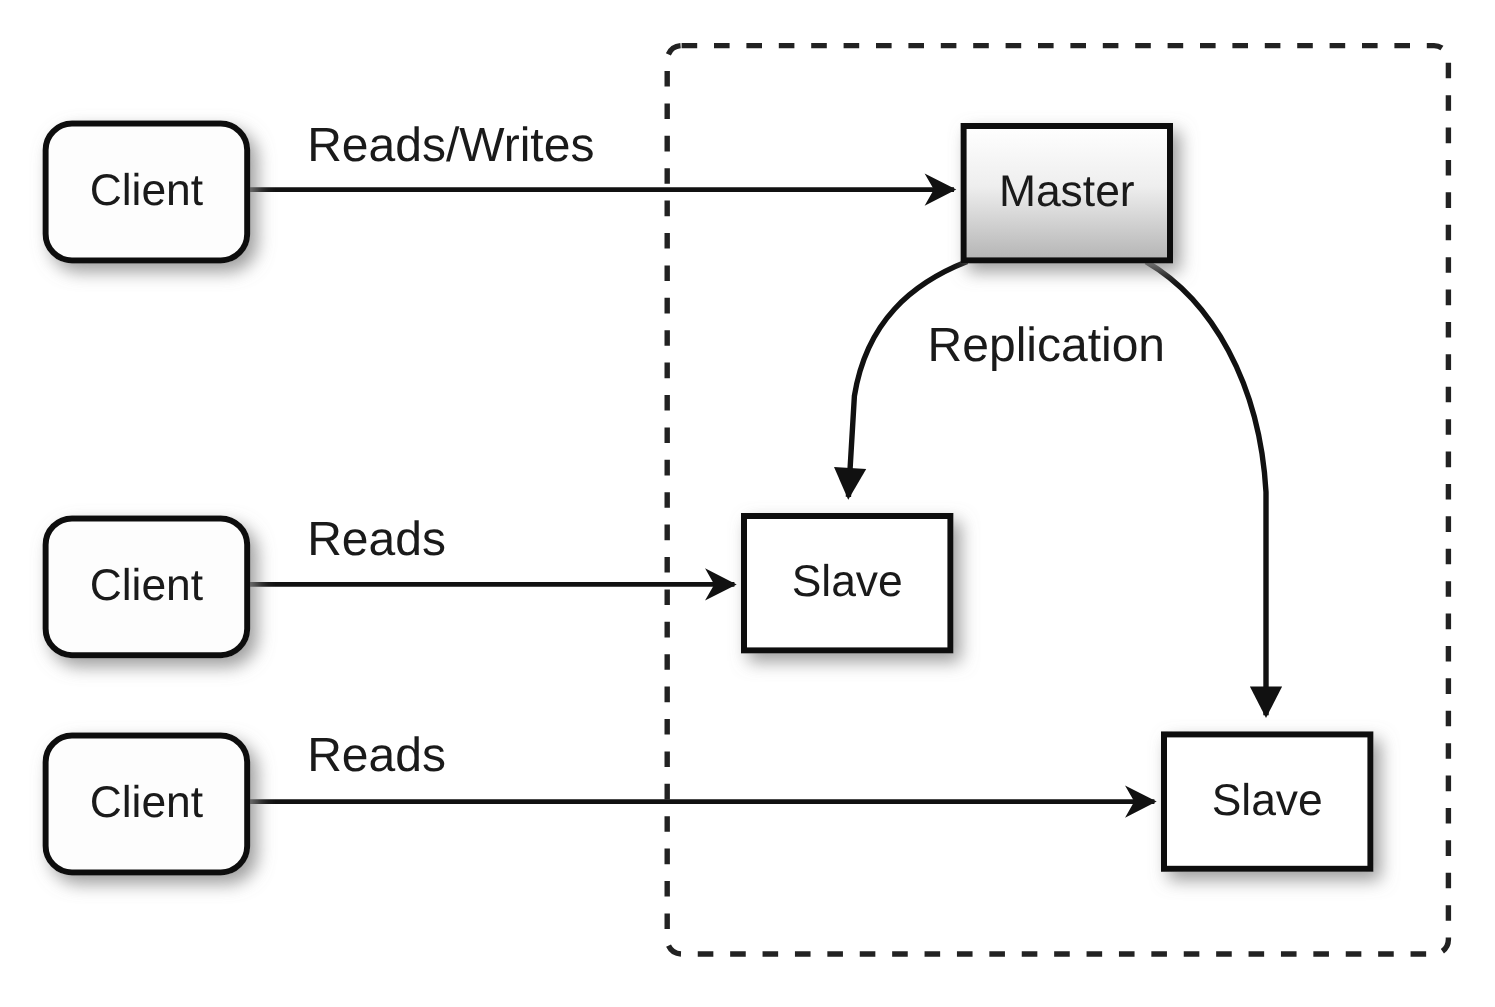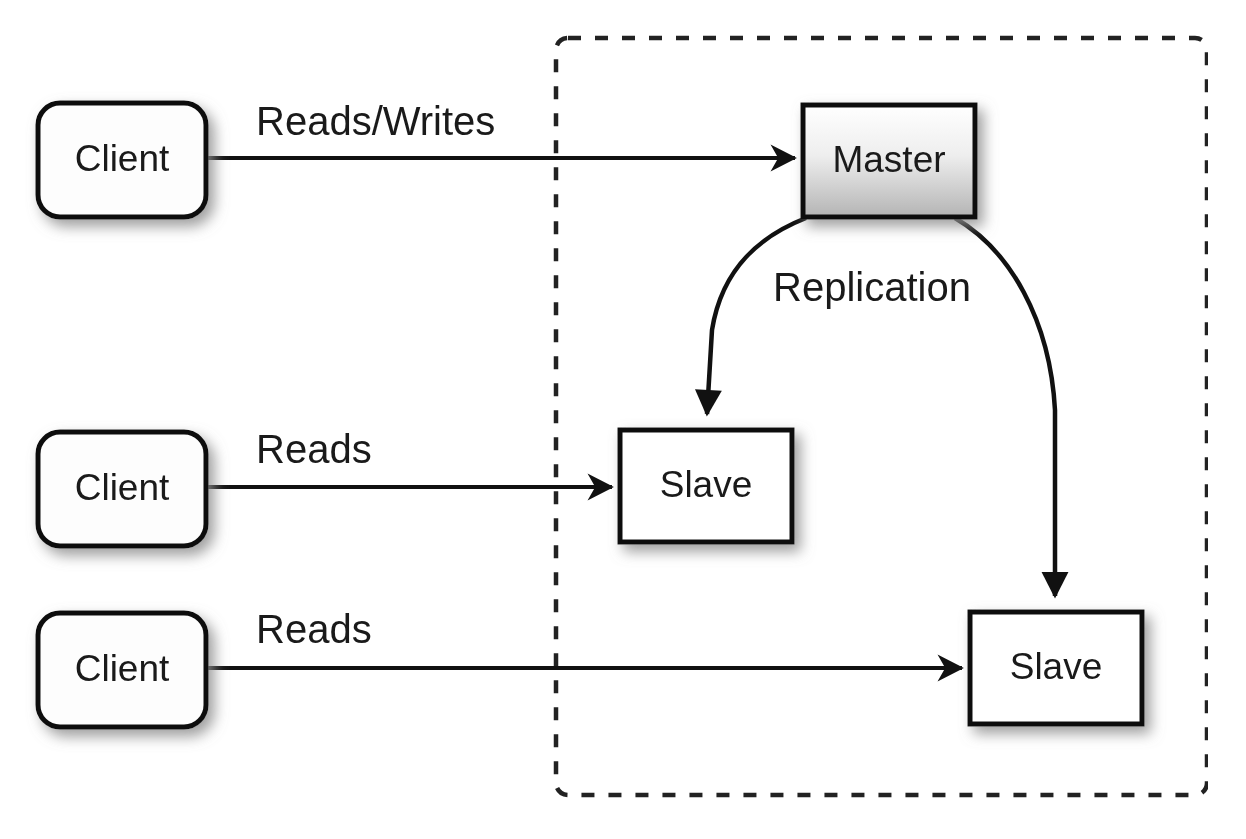--- a/index.html
+++ b/index.html
@@ -9,20 +9,21 @@
   }
   body {
     font-family: "Liberation Sans", sans-serif;
   }
   #diagram-root {
     position: relative;
     width: 1208px;
     height: 839px;
     background: #ffffff;
     overflow: hidden;
+    padding-left: 19px;
   }
   #diagram-svg {
     position: absolute;
     left: 0;
     top: 0;
     width: 1246px;
     height: 839px;
   }
   .node-label {
     font-family: "Liberation Sans", sans-serif;

